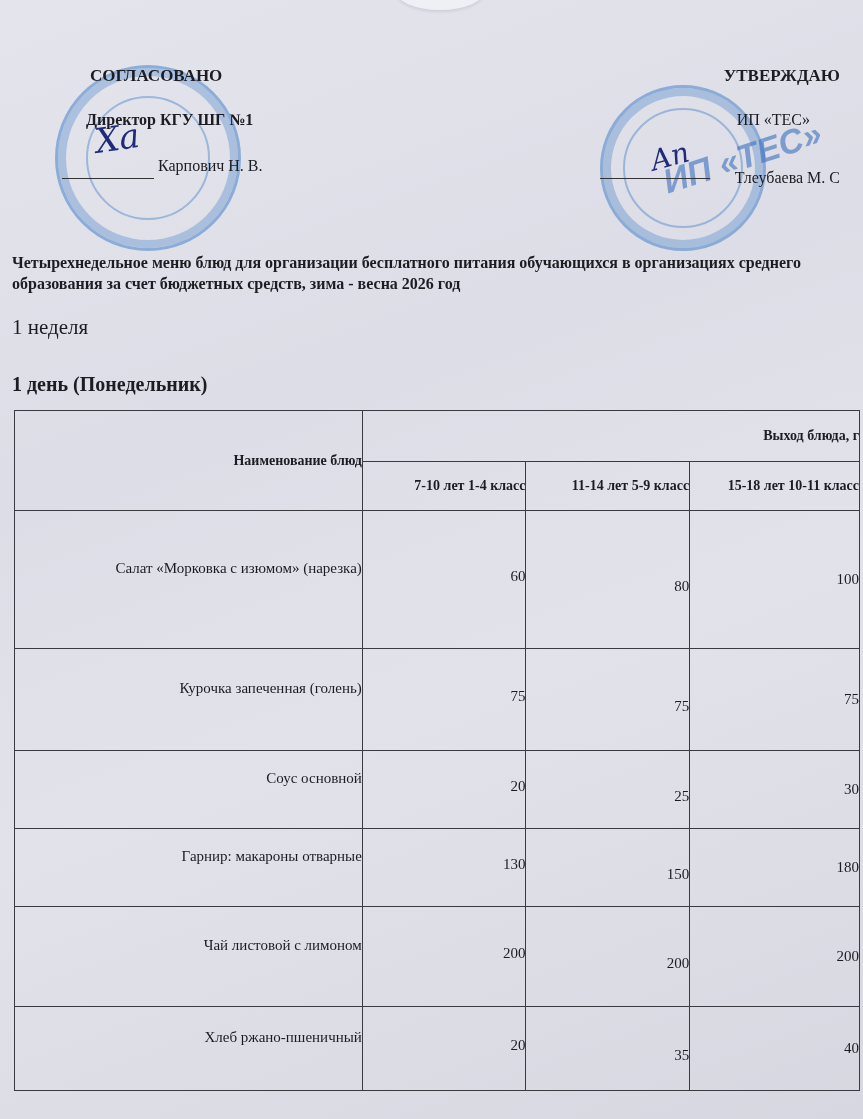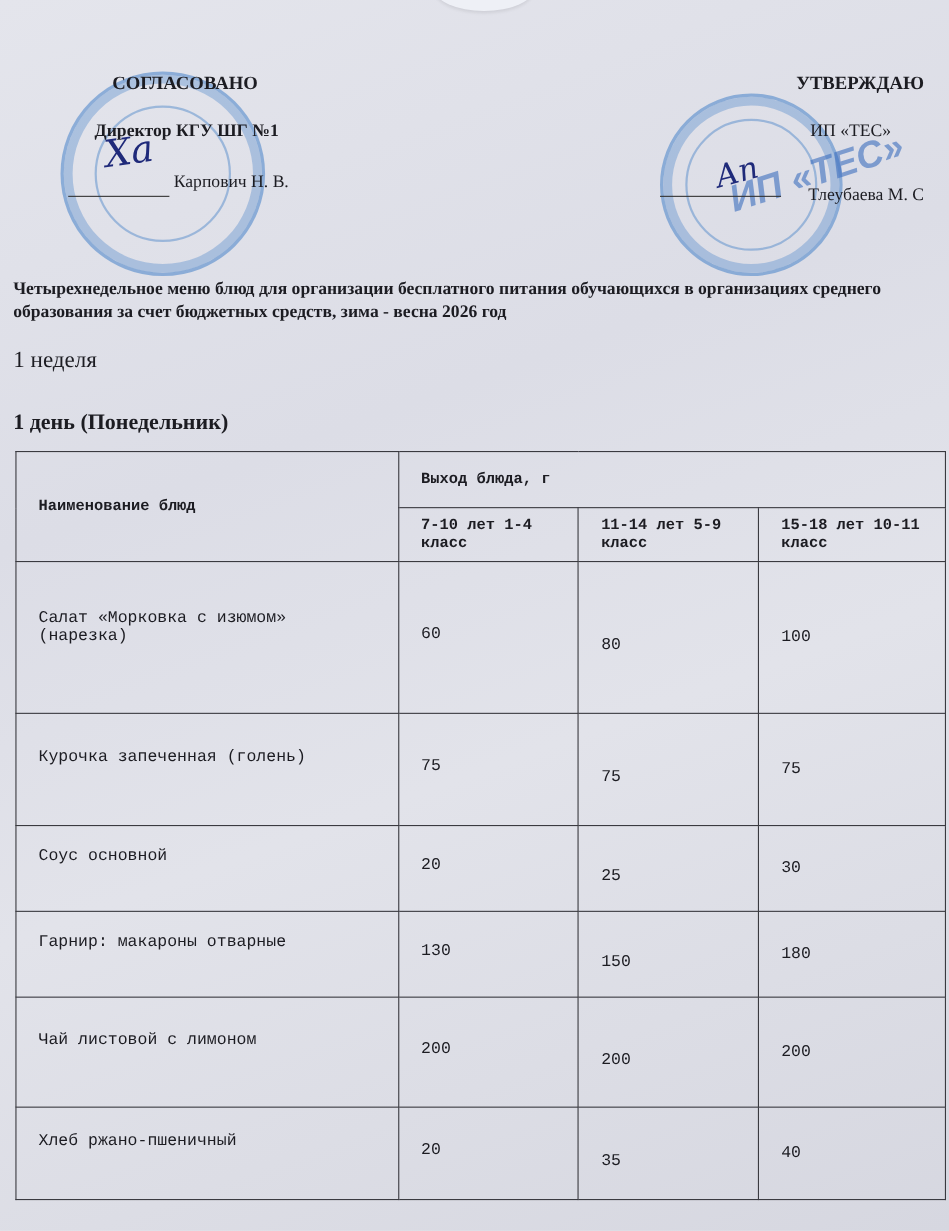--- a/index.html
+++ b/index.html
@@ -27,21 +27,21 @@
   .stamp-text {
     position: absolute; left: 660px; top: 140px; color: rgba(60,110,190,0.6);
     font-family: "Liberation Sans", sans-serif; font-weight: bold; font-style: italic;
     font-size: 34px; transform: rotate(-18deg); line-height: 34px;
   }
   .approval {
     position: absolute; font-size: 16px; line-height: 20px;
   }
   .approval .title { font-weight: bold; font-size: 17px; }
   .agreed { left: 86px; top: 66px; }
-  .agreed .title { position: absolute; left: 16px; top: 0; white-space: nowrap; }
+  .agreed .title { position: absolute; left: 4px; top: 0; white-space: nowrap; }
   .agreed .role { position: absolute; left: 0; top: 44px; white-space: nowrap; font-weight: bold; }
   .agreed .name { position: absolute; left: 72px; top: 90px; white-space: nowrap; }
   .agreed .sigline { position: absolute; left: -24px; top: 112px; width: 92px; border-top: 1px solid #333; }
   .approved { left: 600px; top: 66px; width: 240px; }
   .approved .title { position: absolute; right: 0; top: 0; white-space: nowrap; }
   .approved .role { position: absolute; right: 30px; top: 44px; white-space: nowrap; }
   .approved .name { position: absolute; right: 0; top: 102px; white-space: nowrap; }
   .approved .sigline { position: absolute; left: 0; top: 112px; width: 110px; border-top: 1px solid #333; }
   .signature {
     position: absolute; color: #1f2a7a; font-family: "DejaVu Serif", serif; font-style: italic;
@@ -52,21 +52,21 @@
     position: absolute; left: 12px; top: 252px; width: 845px;
     font-size: 16px; line-height: 21px; font-weight: bold;
   }
   .week { position: absolute; left: 12px; top: 315px; font-size: 21px; text-align: center; }
   .day { position: absolute; left: 12px; top: 357px; font-size: 20px; font-weight: bold; margin-top: 16px; }
   table.menu {
     position: absolute; left: 14px; top: 410px; width: 846px;
     border-collapse: collapse; font-size: 15px;
   }
   table.menu th, table.menu td {
-    border: 1.4px solid #3a3a40; text-align: left; vertical-align: middle; padding: 0 20px; font-family: Liberation Mono, monospace;
+    border: 1.4px solid #3a3a40; text-align: right; vertical-align: middle; padding: 0 0;
   }
   table.menu th { font-weight: bold; font-size: 14px; }
   .col-name { width: 340px; }
   .col-a { width: 160px; }
   .col-b { width: 160px; }
   .col-c { width: 166px; }
   tr.hdr1 th { height: 50px; }
   tr.hdr2 th { height: 48px; }
   td .dish { display: block; margin-top: -20px; }
   td .val { display: block; }

